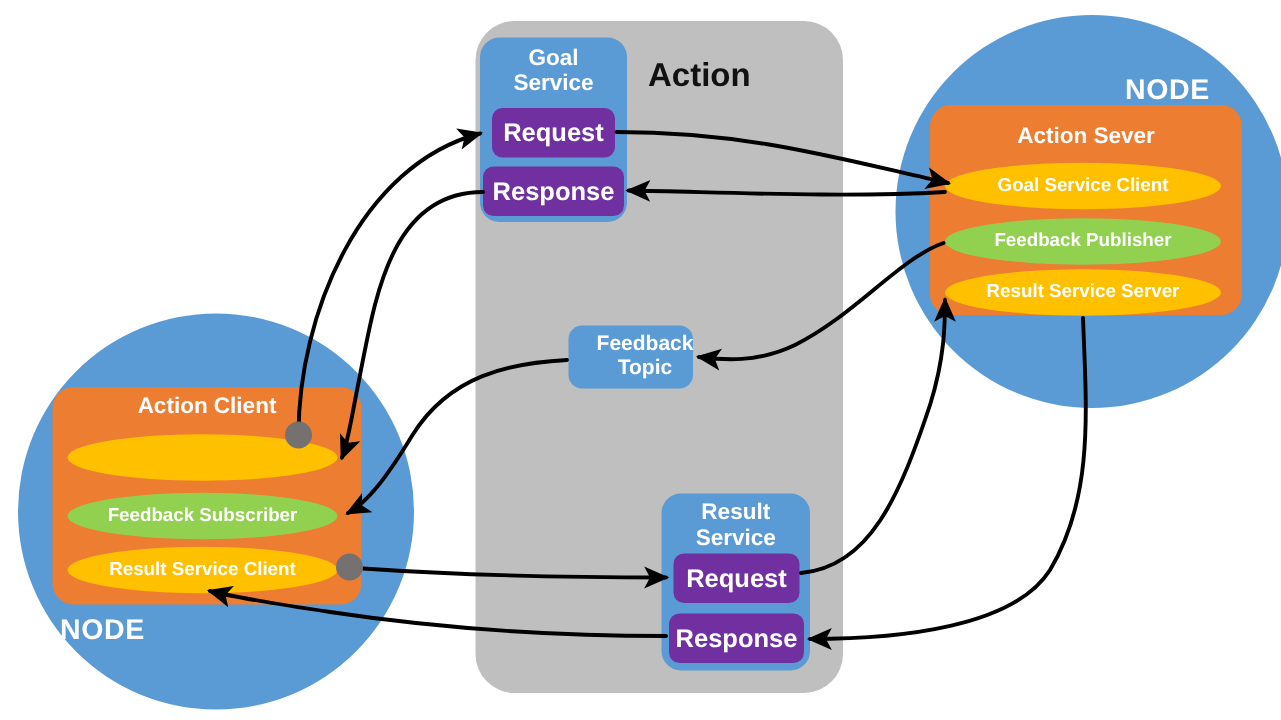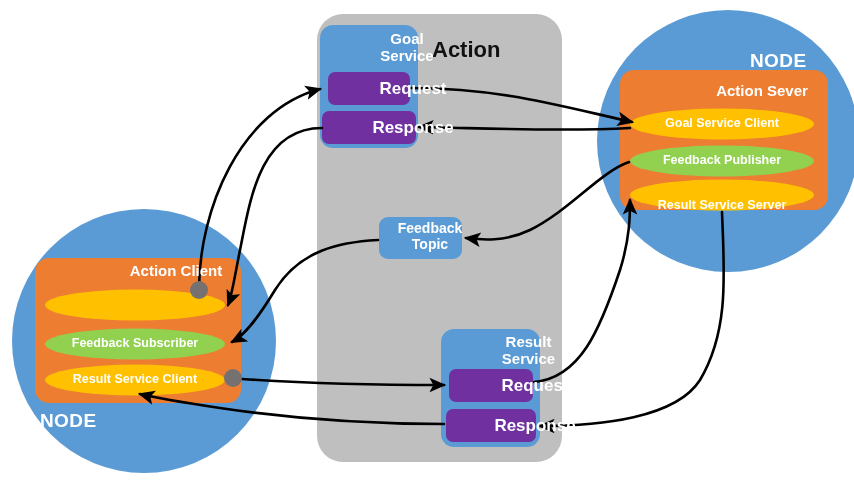--- a/index.html
+++ b/index.html
@@ -32,28 +32,26 @@
     line-height: 1.12;
     white-space: pre-line;
     pointer-events: none;
   }
   .node-label {
     font-size: 19px;
     letter-spacing: 0.4px;
   }
   .group-title {
     font-size: 15px;
-    margin-left: 38px;
   }
   .ellipse-label {
     font-size: 12.5px;
   }
   .box-label {
     font-size: 17px;
-    padding-left: 44px;
   }
   .topic-label {
     font-size: 14px;
   }
   .action-title {
     position: absolute;
     color: #111111;
     font-weight: bold;
     font-size: 22px;
     text-align: left;
@@ -141,15 +139,15 @@
 
   <div class="lbl node-label" style="left:40px; top:410px; width:100px; text-align:left;">NODE</div>
   <div class="lbl group-title" style="left:35px; top:263px; width:206px;">Action Client</div>
   <div class="lbl ellipse-label" style="left:45px; top:336px; width:180px;">Feedback Subscriber</div>
   <div class="lbl ellipse-label" style="left:45px; top:372px; width:180px;">Result Service Client</div>
 
   <div class="lbl node-label" style="left:750px; top:50px; width:80px; text-align:left;">NODE</div>
   <div class="lbl group-title" style="left:620px; top:83px; width:208px;">Action Sever</div>
   <div class="lbl ellipse-label" style="left:630px; top:116px; width:184px;">Goal Service Client</div>
   <div class="lbl ellipse-label" style="left:630px; top:153px; width:184px;">Feedback Publisher</div>
-  <div class="lbl ellipse-label" style="left:630px; top:198px; width:184px;">Result Service Server</div>
+  <div class="lbl ellipse-label" style="left:630px; top:187px; width:184px;">Result Service Server</div>
 
 </div>
 
 </body></html>

